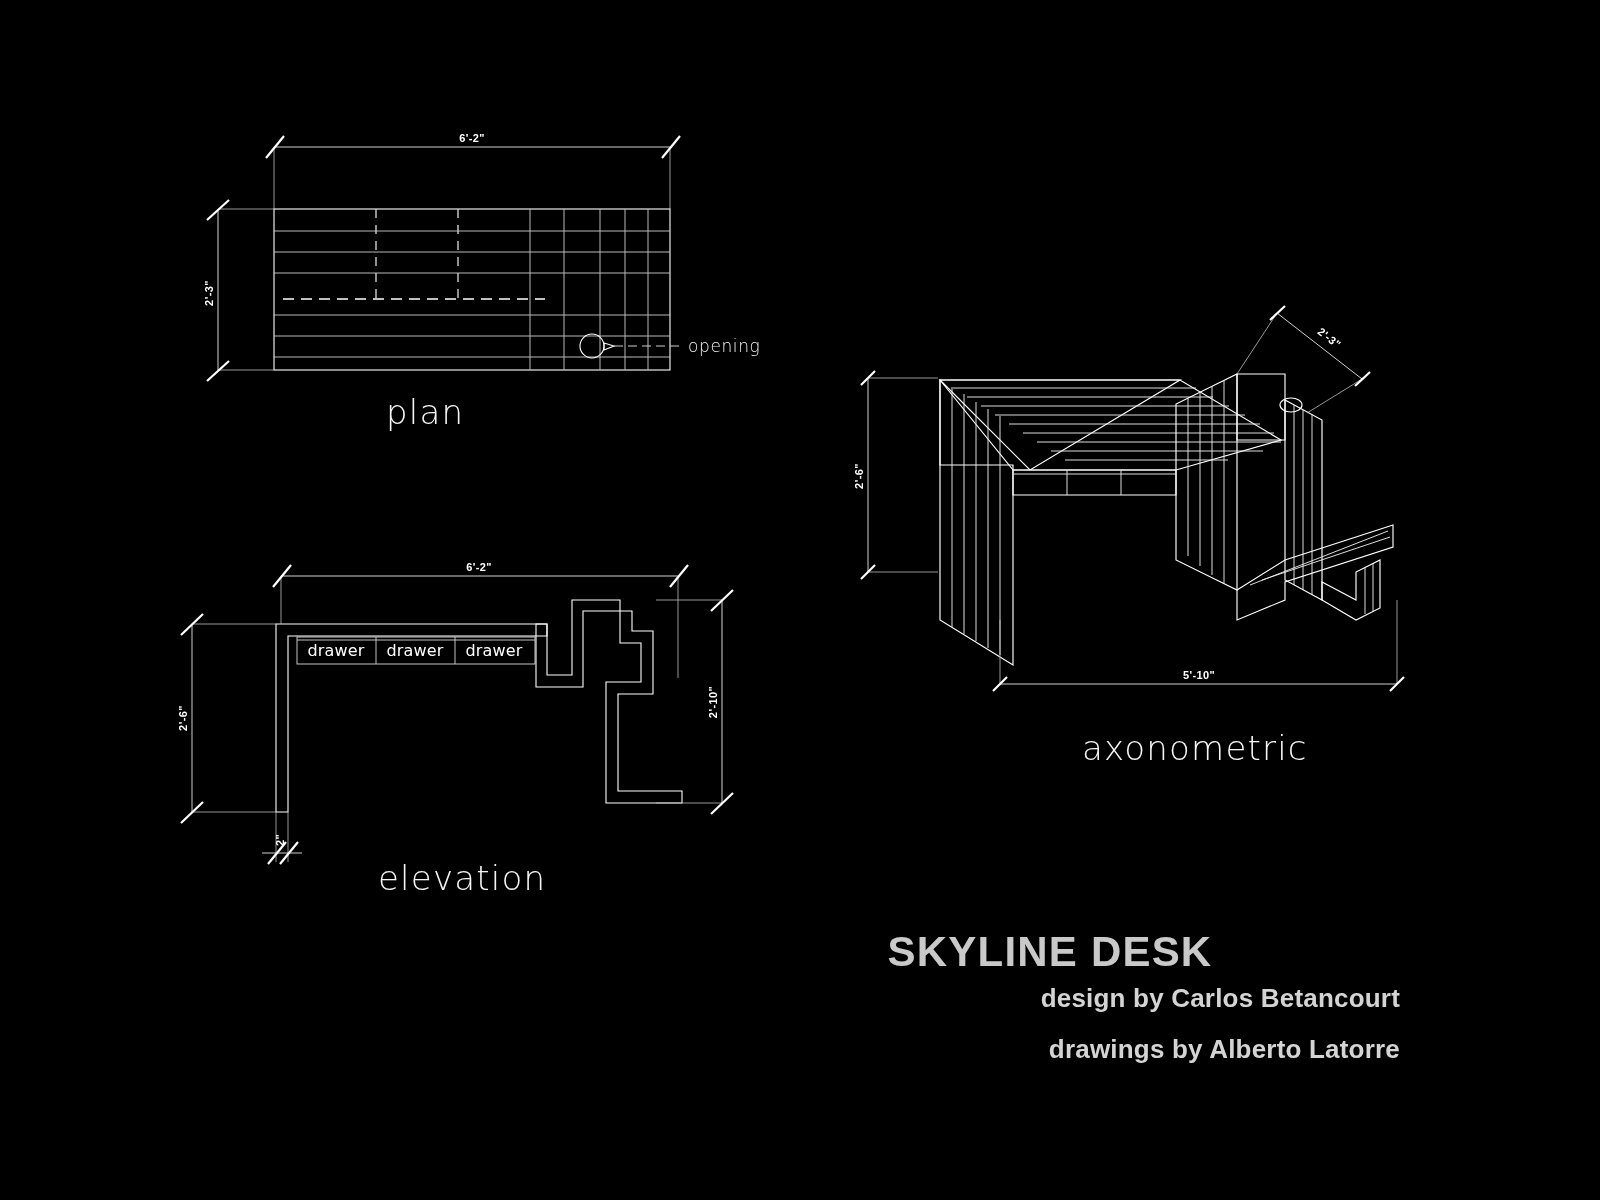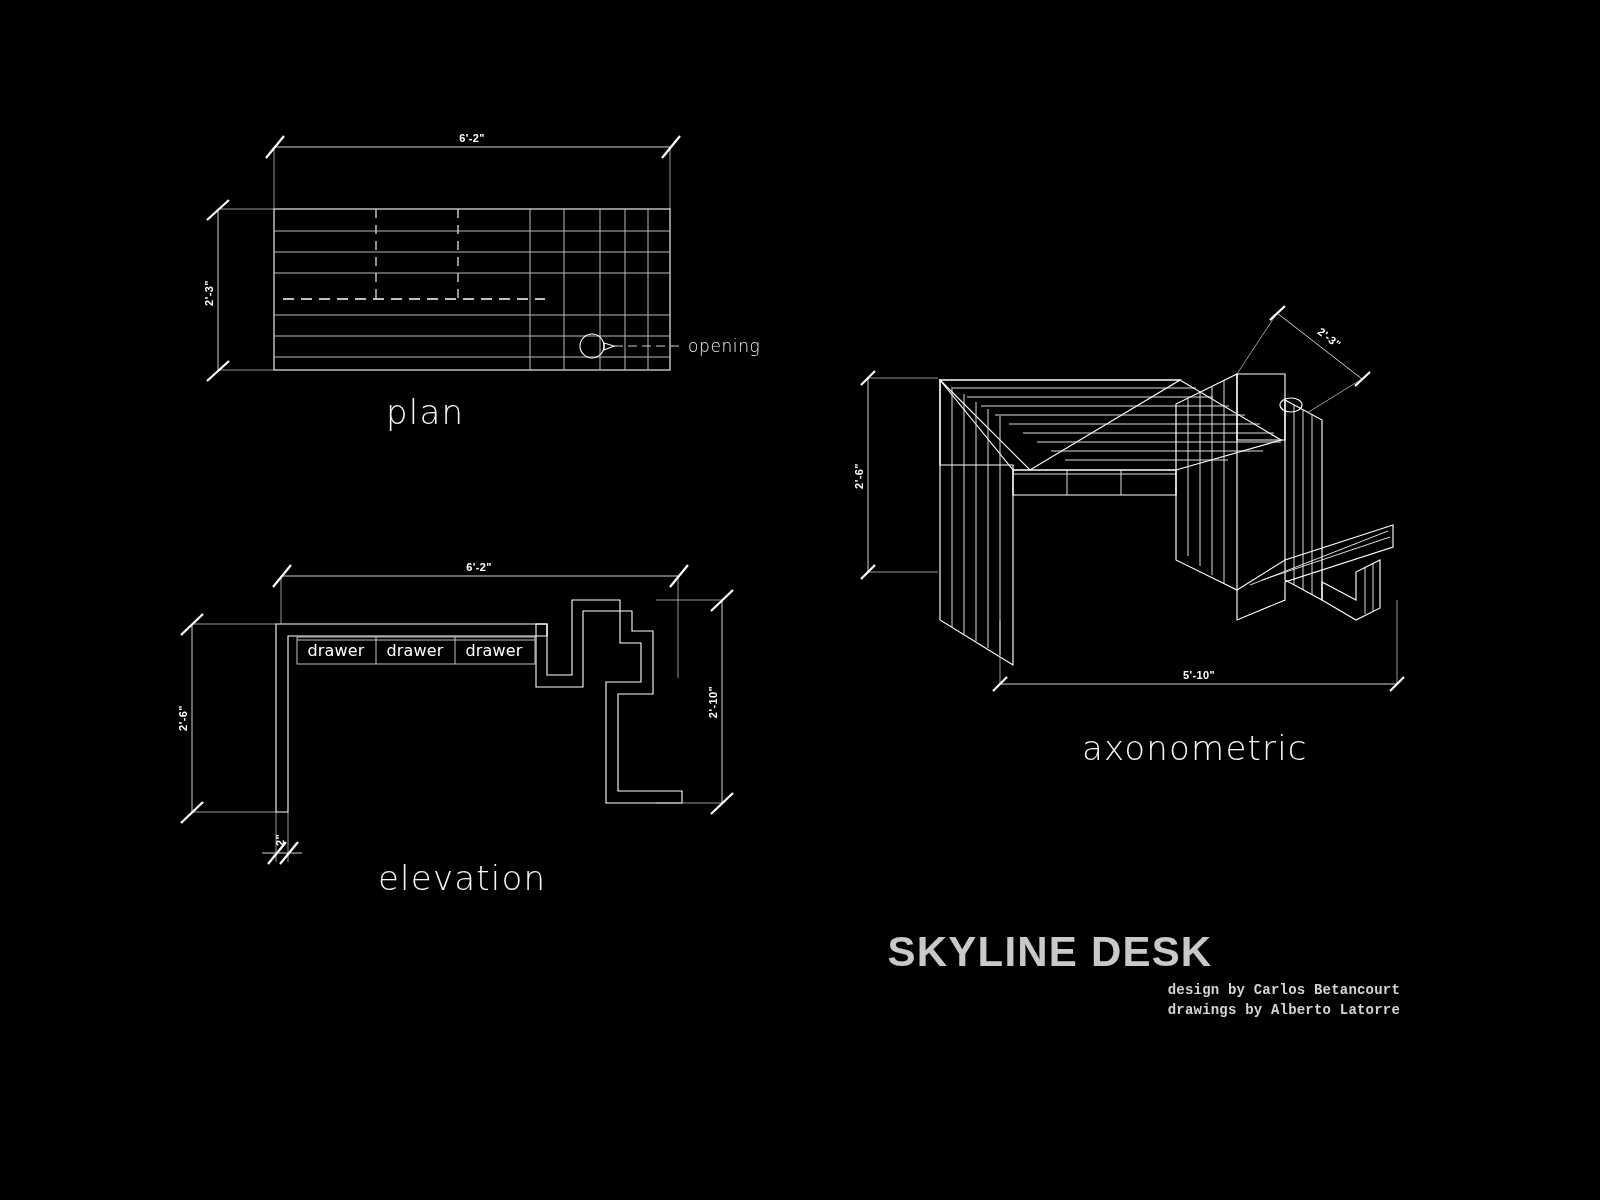--- a/index.html
+++ b/index.html
@@ -75,22 +75,22 @@
     color: #c9c9c9;
     font-family: "Liberation Sans", sans-serif;
     font-size: 42px;
     font-weight: 700;
     letter-spacing: 1.2px;
     line-height: 1.05;
     text-align: center;
   }
   #titleblock .tb-sub {
     color: #d4d4d4;
-    font-family: Liberation Mono, monospace;
-    font-size: 14px;
+    font-family: Liberation Sans, sans-serif;
+    font-size: 26px;
     font-weight: 700;
     letter-spacing: 0.2px;
     line-height: 1.45;
     margin-top: 6px;
   }
 </style>
 </head>
 <body>
 
 <div id="stage">
@@ -300,16 +300,16 @@
       <text class="dimtxt" x="1327" y="341" text-anchor="middle" transform="rotate(38 1327 341)">2'-3"</text>
 
       <text class="viewlbl" x="1082" y="760">axonometric</text>
     </g>
 
   </svg>
 
   <div id="titleblock">
     <div class="tb-title">SKYLINE DESK</div>
     <div class="tb-sub">design  by Carlos Betancourt</div>
-    <div class="tb-sub" style="margin-top:0;">drawings by Alberto Latorre</div>
+    <div class="tb-sub" style="margin-top:13px;">drawings by Alberto Latorre</div>
   </div>
 
 </div>
 
 </body></html>

